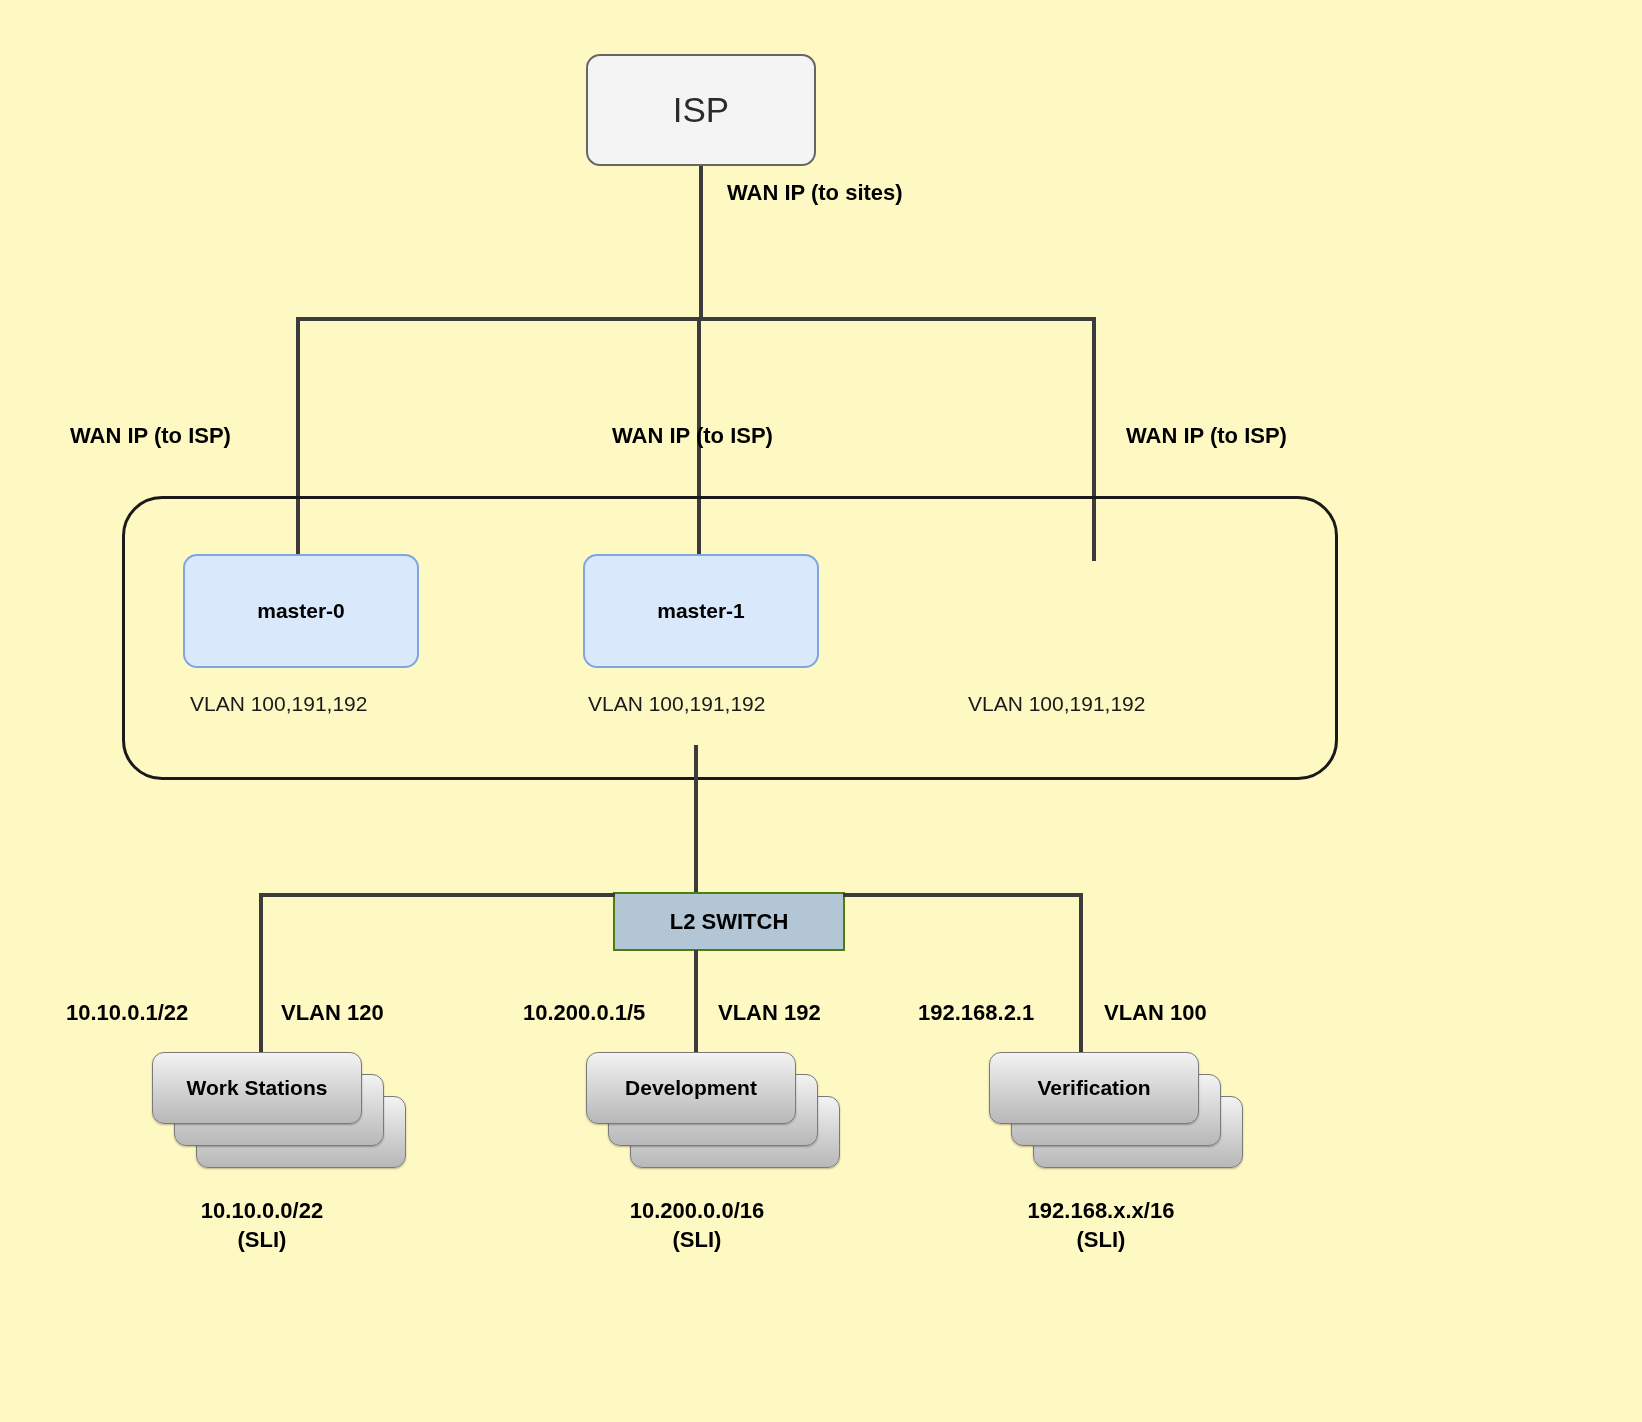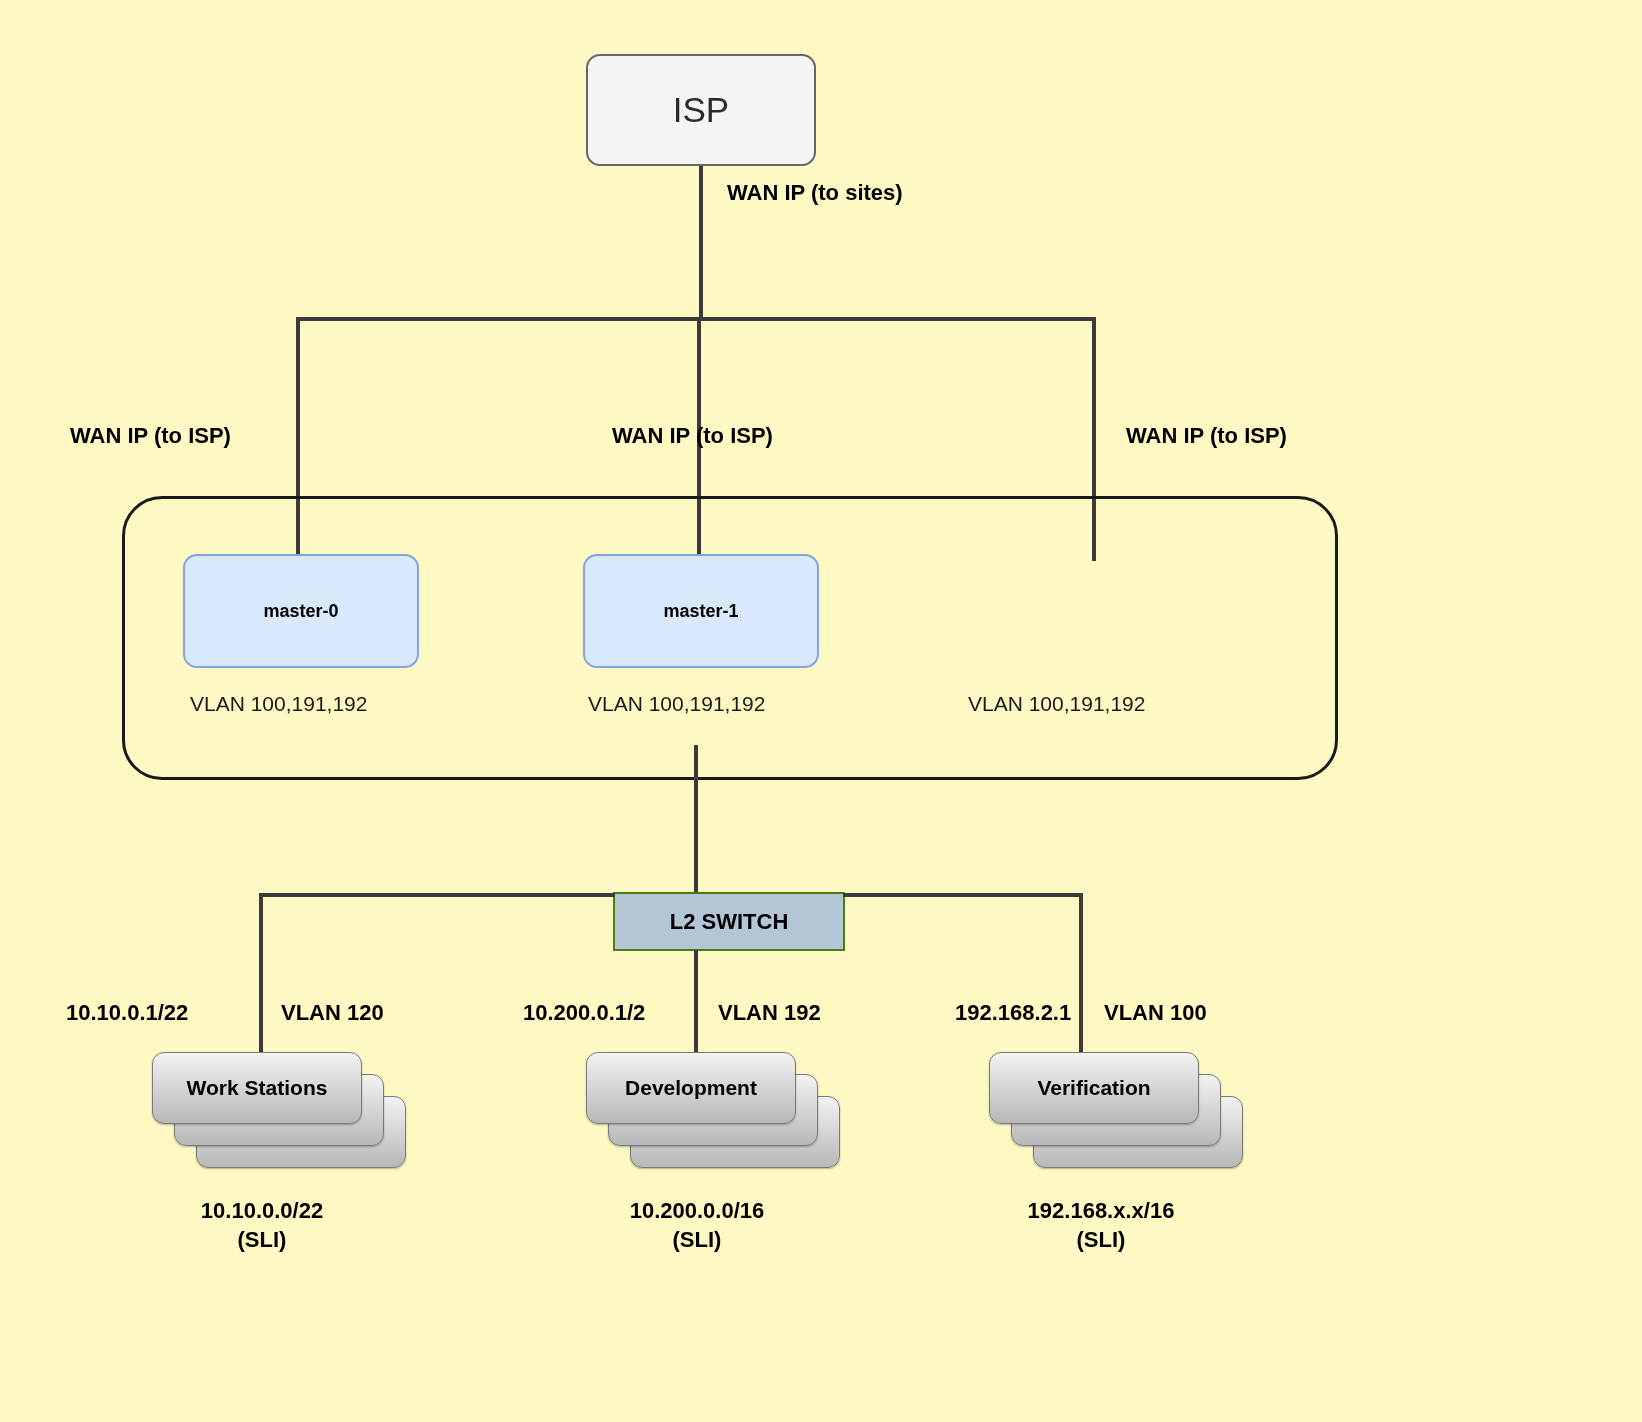--- a/index.html
+++ b/index.html
@@ -65,21 +65,21 @@
   .master-node {
     position: absolute;
     width: 236px;
     height: 114px;
     background: #dae8fc;
     border: 2px solid #7ea6e0;
     border-radius: 14px;
     display: flex;
     align-items: center;
     justify-content: center;
-    font-size: 18px;
+    font-size: 21px;
     font-weight: bold;
     color: #000000;
     box-sizing: border-box;
   }
 
   .vlan-caption {
     position: absolute;
     font-size: 21px;
     color: #1a1a1a;
     white-space: nowrap;
@@ -195,24 +195,24 @@
   <div class="line-v" style="left:259px; top:893px; height:159px;"></div>
 
   <div class="line-v" style="left:694px; top:950px; height:102px;"></div>
 
   <div class="line-h" style="left:843px; top:893px; width:240px;"></div>
   <div class="line-v" style="left:1079px; top:893px; height:159px;"></div>
 
   <div class="label-bold" style="left:66px; top:1000px;">10.10.0.1/22</div>
   <div class="label-bold" style="left:281px; top:1000px;">VLAN 120</div>
 
-  <div class="label-bold" style="left:523px; top:1000px;">10.200.0.1/2</div>
+  <div class="label-bold" style="left:523px; top:1000px;">10.200.0.1/5</div>
   <div class="label-bold" style="left:718px; top:1000px;">VLAN 192</div>
 
-  <div class="label-bold" style="left:955px; top:1000px;">192.168.2.1</div>
+  <div class="label-bold" style="left:918px; top:1000px;">192.168.2.1</div>
   <div class="label-bold" style="left:1104px; top:1000px;">VLAN 100</div>
 
   <div class="stack-group" style="left:152px; top:1052px;">
     <div class="stack-card c3"></div>
     <div class="stack-card c2"></div>
     <div class="stack-card c1">
       <span>Work Stations</span>
     </div>
   </div>
 

